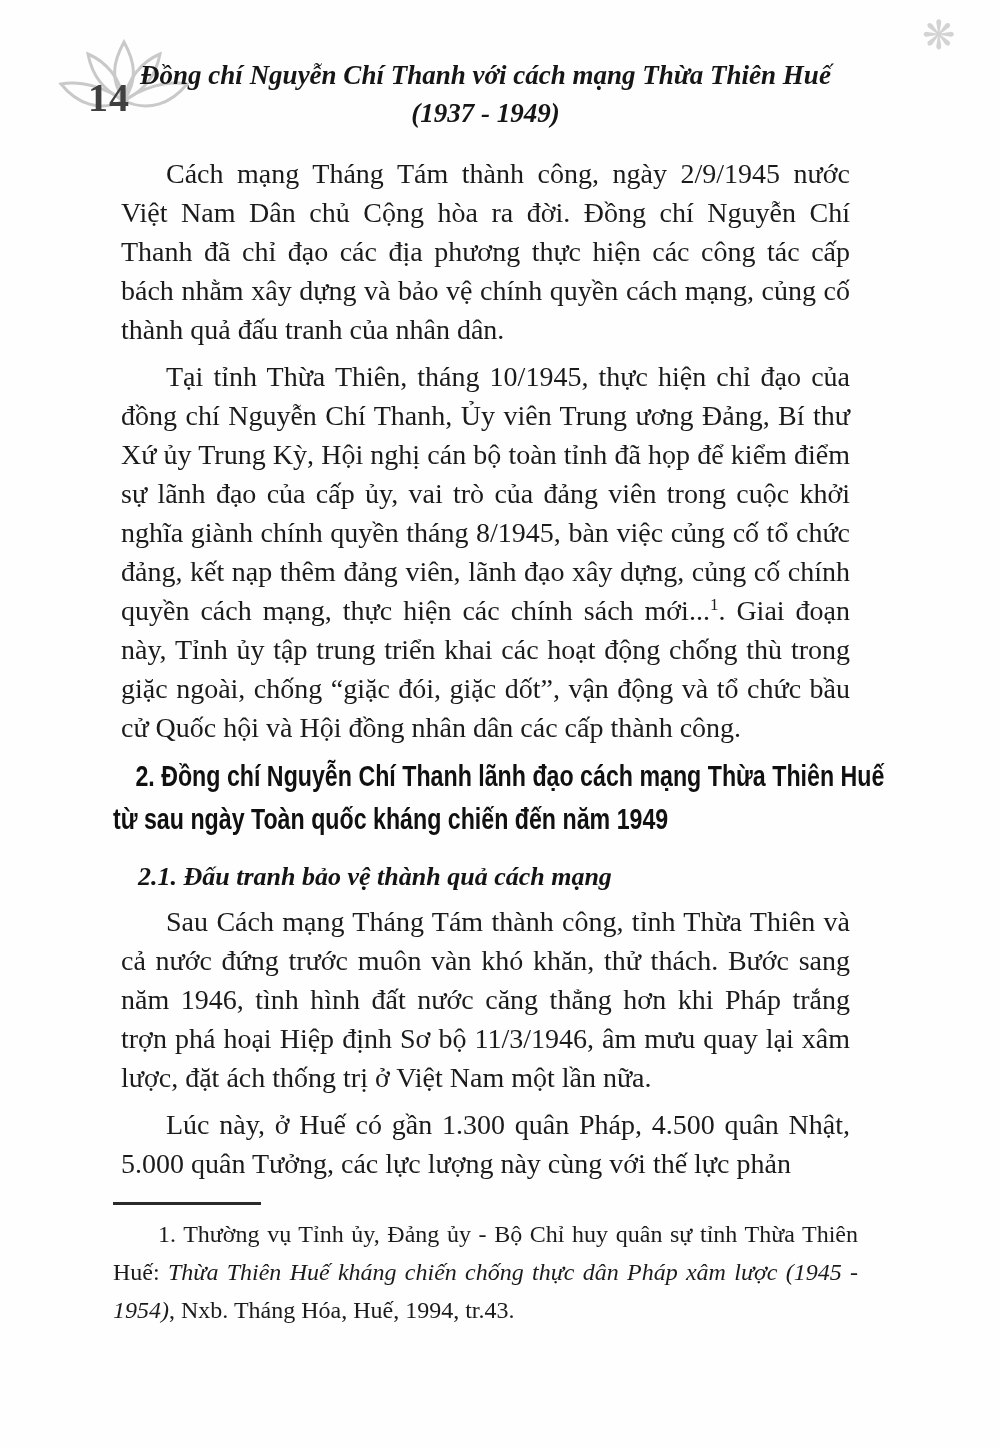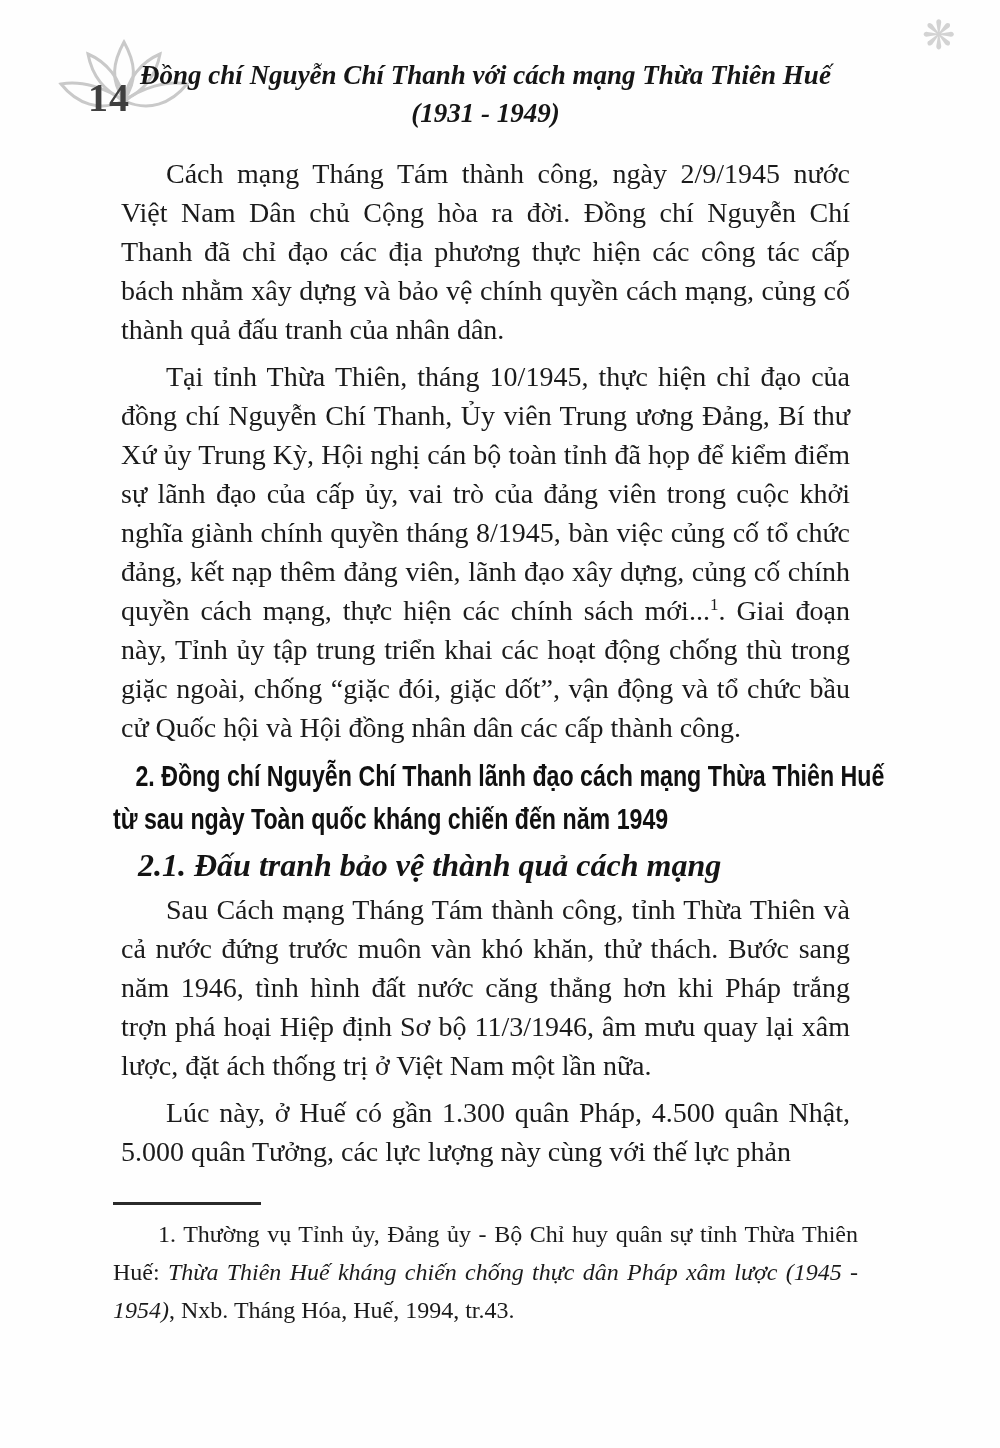--- a/index.html
+++ b/index.html
@@ -39,34 +39,34 @@
     color:#161616;
   }
   .body-para {
     margin:8px;
     font-size:28px; line-height:39px;
     text-align:justify;
     text-indent:45px;
   }
   .fn-ref { font-size:17px; line-height:0; }
   .section-heading {
-    margin:8px 0 4px 0;
+    margin:8px 0 16px 0;
     font-family:"Liberation Sans", sans-serif;
     font-weight:bold;
     font-size:29px; line-height:43px;
     color:#101010;
   }
   .h2-line {
     display:block; white-space:nowrap;
     transform:scaleX(0.80); transform-origin:0 50%;
   }
   .h2-line.first { padding-left:28px; }
   .sub-heading {
     margin:2px 0 0 0;
-    font-size:32px; line-height:40px;
+    font-size:26px; line-height:40px;
     font-weight:bold; font-style:italic;
     text-indent:25px;
     color:#141414;
     font-family:Liberation Serif, serif;
   }
   .mt-para3 { margin-top:5px; }
   
   .footnote-area {
     position:absolute; left:113px; top:1202px; width:745px;
   }
@@ -97,21 +97,21 @@
     </svg>
   </div>
   <div class="page-number">14</div>
 
   <div class="ornament">❋</div>
 
   <div class="content">
 
     <div class="running-header">
       <div>Đồng chí Nguyễn Chí Thanh với cách mạng Thừa Thiên Huế</div>
-      <div>(1931 - 1949)</div>
+      <div>(1937 - 1949)</div>
     </div>
 
     <p class="body-para">Cách mạng Tháng Tám thành công, ngày 2/9/1945 nước Việt Nam Dân chủ Cộng hòa ra đời. Đồng chí Nguyễn Chí Thanh đã chỉ đạo các địa phương thực hiện các công tác cấp bách nhằm xây dựng và bảo vệ chính quyền cách mạng, củng cố thành quả đấu tranh của nhân dân.</p>
 
     <p class="body-para"><span>Tại tỉnh Thừa Thiên, tháng 10/1945, thực hiện chỉ đạo của đồng chí Nguyễn Chí Thanh, Ủy viên Trung ương Đảng, Bí thư Xứ ủy Trung Kỳ, Hội nghị cán bộ toàn tỉnh đã họp để kiểm điểm sự lãnh đạo của cấp ủy, vai trò của đảng viên trong cuộc khởi nghĩa giành chính quyền tháng 8/1945, bàn việc củng cố tổ chức đảng, kết nạp thêm đảng viên, lãnh đạo xây dựng, củng cố chính quyền cách mạng, thực hiện các chính sách mới...</span><sup class="fn-ref">1</sup><span>. Giai đoạn này, Tỉnh ủy tập trung triển khai các hoạt động chống thù trong giặc ngoài, chống “giặc đói, giặc dốt”, vận động và tổ chức bầu cử Quốc hội và Hội đồng nhân dân các cấp thành công.</span></p>
 
     <h2 class="section-heading">
       <span class="h2-line first">2. Đồng chí Nguyễn Chí Thanh lãnh đạo cách mạng Thừa Thiên Huế</span>
       <span class="h2-line">từ sau ngày Toàn quốc kháng chiến đến năm 1949</span>
     </h2>

